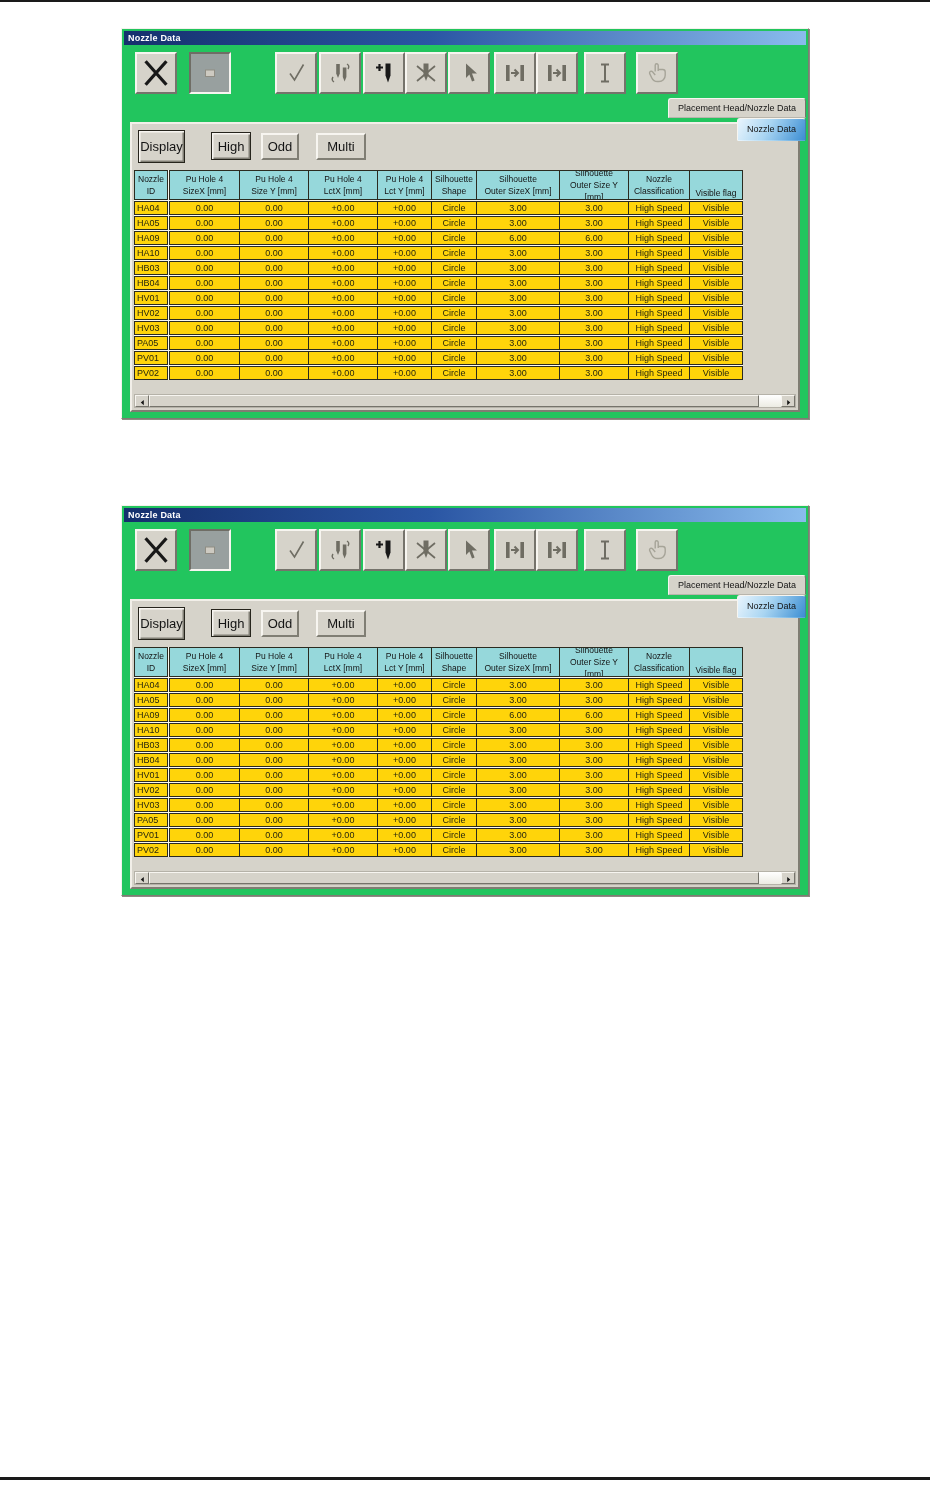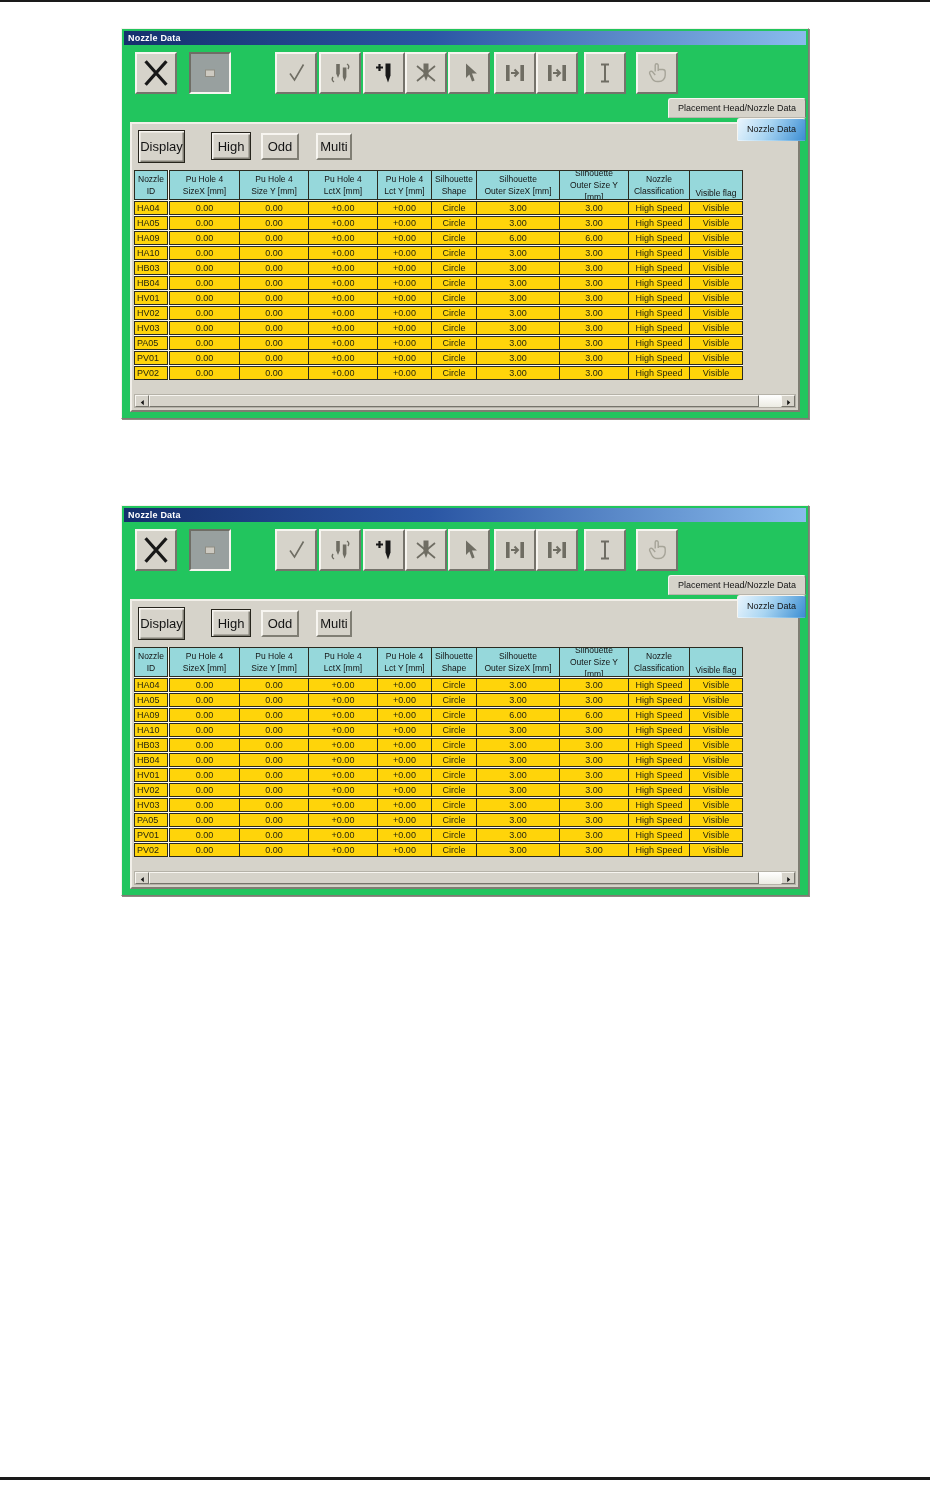--- a/index.html
+++ b/index.html
@@ -67,21 +67,21 @@
   .filterbar { display:flex; align-items:center; height:44px; }
   .fbtn {
     display:flex; align-items:center; justify-content:center;
     font-size:13px; color:#141414; background:#d6d3ca; white-space:nowrap;
   }
   .fbtn.emph { border:1px solid #26241c; box-shadow:inset 1.5px 1.5px 0 #f7f5f0, inset -1.5px -1.5px 0 #807e74; }
   .fbtn.plain { border:2px solid; border-color:#f7f5f0 #807e74 #807e74 #f7f5f0; }
   .f0 { width:47px; height:33px; margin-left:6px; }
   .f1 { width:40px; height:28px; margin-left:26px; }
   .f2 { width:38px; height:27px; margin-left:10px; }
-  .f3 { width:36px; height:27px; margin-left:17px; }
+  .f3 { width:50px; height:27px; margin-left:17px; }
 
   .tbl { position:absolute; left:2px; top:46px; background:#fbf9f0; display:inline-block; }
   .trow { display:flex; margin-top:1px; }
   .trow.thead { margin-top:0; }
   .cell { border:1px solid #2b2b20; margin-left:-1px; overflow:hidden; }
   .trow .cell:first-child { margin-left:0; margin-right:2px; }
   .hcell {
     background:var(--header-bg,#96d8db); height:30px; font-size:8.5px; line-height:12px;
     display:flex; flex-direction:column; justify-content:center; align-items:center;
     text-align:center; color:#141414;

